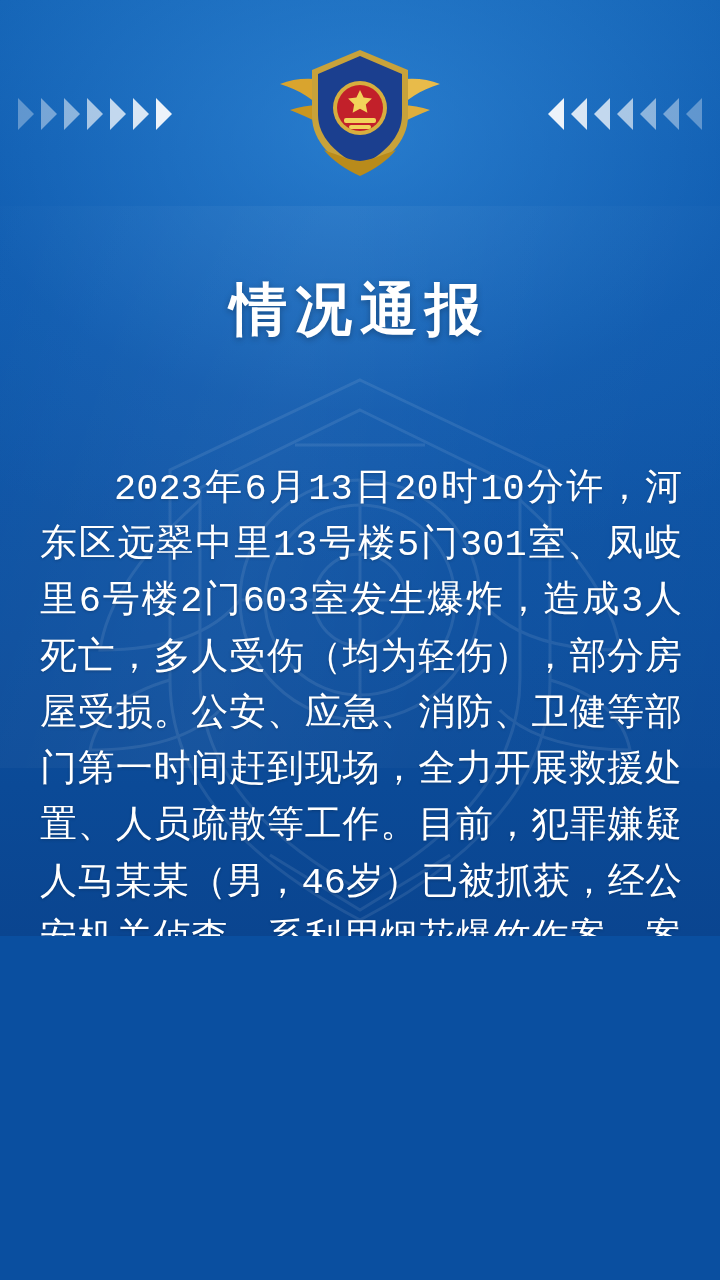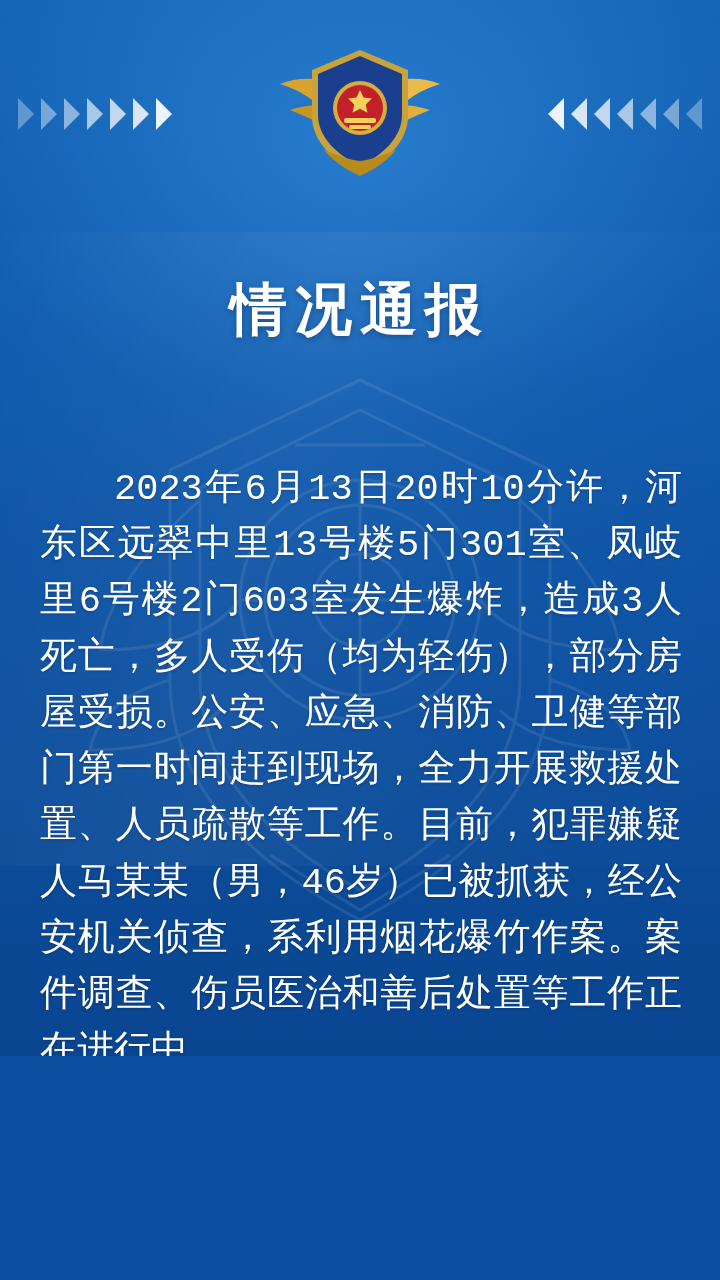--- a/index.html
+++ b/index.html
@@ -10,21 +10,21 @@
   body {
     width: 720px;
     height: 1280px;
     overflow: hidden;
     font-family: "Liberation Sans", sans-serif;
   }
 
   #poster {
     position: relative;
     width: 720px;
-    height: 1056px;
+    height: 936px;
     background:
       radial-gradient(ellipse 900px 620px at 50% 14%, rgba(60,150,230,0.55) 0%, rgba(30,110,200,0.18) 45%, rgba(10,70,160,0) 70%),
       linear-gradient(180deg, #1464b4 0%, #0f5cae 16%, #0d58ab 34%, #0d54a6 50%, #0c4f9f 68%, #0b4a97 84%, #0a4590 100%);
     overflow: hidden;
   }
 
   
   #poster::before {
     content: "";
     position: absolute;

